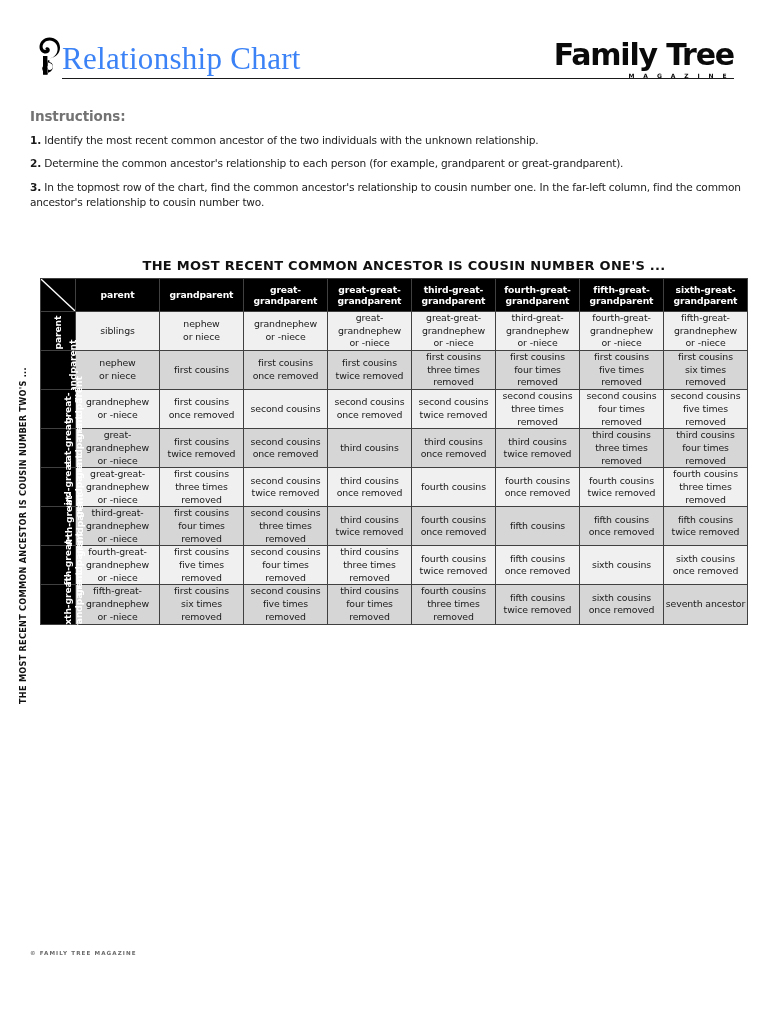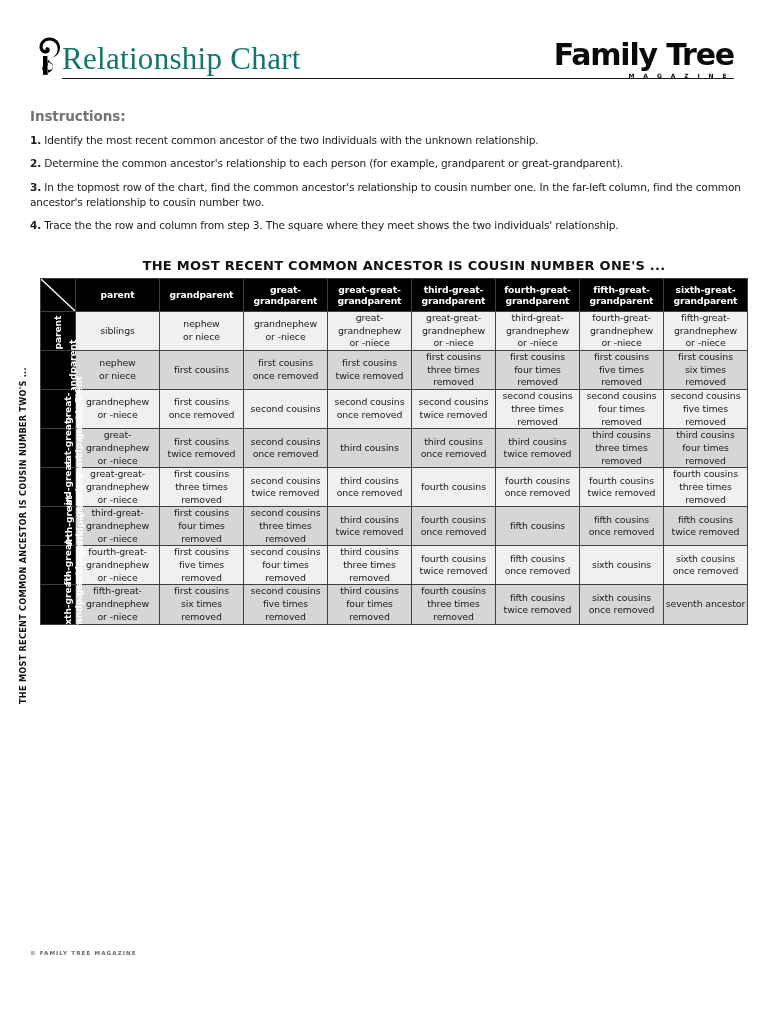--- a/index.html
+++ b/index.html
@@ -31,21 +31,21 @@
     height: 40px;
   }
   .mast-title {
     position: absolute;
     left: 62px;
     top: 41px;
     font-family: "Liberation Serif", serif;
     font-size: 31px;
     font-weight: 400;
     letter-spacing: 0.3px;
-    color: #0f766e;
+    color: #3b82f6;
     white-space: nowrap;
   }
   .mast-rule {
     position: absolute;
     left: 62px;
     top: 78px;
     width: 672px;
     height: 1px;
     background: #1a1a1a;
   }
@@ -247,21 +247,20 @@
     <div class="mast-brand-sub">M A G A Z I N E</div>
   </div>
 </div>
 
 <div class="instructions">
   <div class="instr-heading">Instructions:</div>
   <div id="instr-steps">
       <p class="instr-step"><span class="instr-num">1.</span><span> Identify the most recent common ancestor of the two individuals with the unknown relationship.</span></p>
       <p class="instr-step"><span class="instr-num">2.</span><span> Determine the common ancestor's relationship to each person (for example, grandparent or great-grandparent).</span></p>
       <p class="instr-step"><span class="instr-num">3.</span><span> In the topmost row of the chart, find the common ancestor's relationship to cousin number one. In the far-left column, find the common ancestor's relationship to cousin number two.</span></p>
-      <p class="instr-step"><span class="instr-num">4.</span><span> Trace the the row and column from step 3. The square where they meet shows the two individuals' relationship.</span></p>
     </div>
 </div>
 
 <div class="chart-block">
   <div class="chart-top-caption">THE MOST RECENT COMMON ANCESTOR IS COUSIN NUMBER ONE'S ...</div>
   <div class="chart-side-caption">THE MOST RECENT COMMON ANCESTOR IS COUSIN NUMBER TWO'S ...</div>
 
   <table class="rel-chart">
     <colgroup>
       <col style="width:34px">

